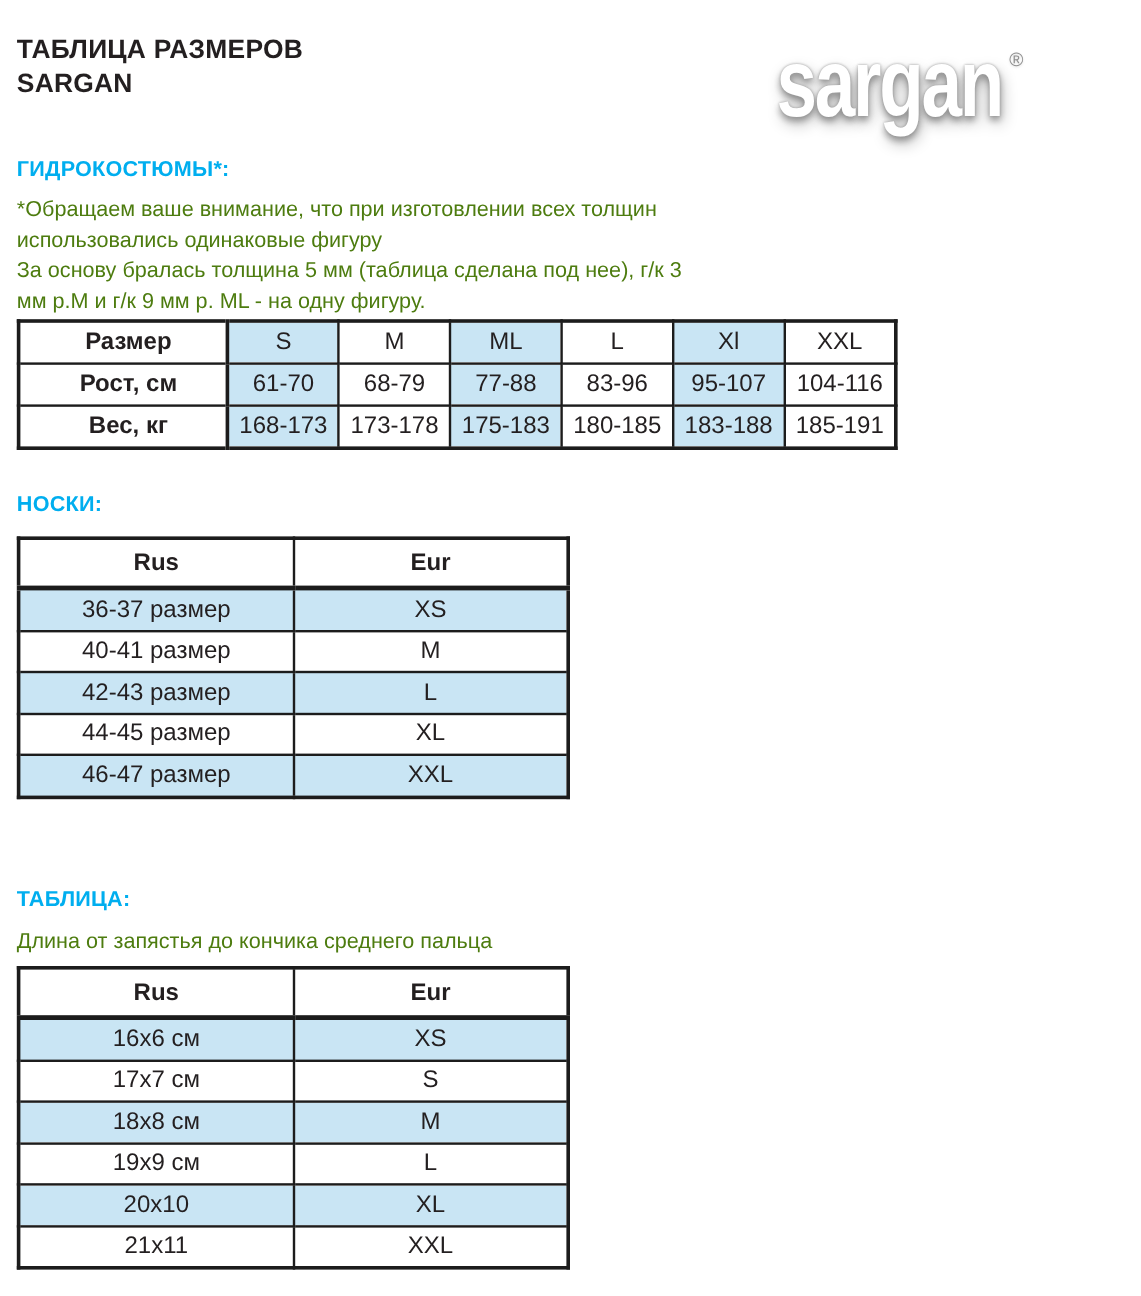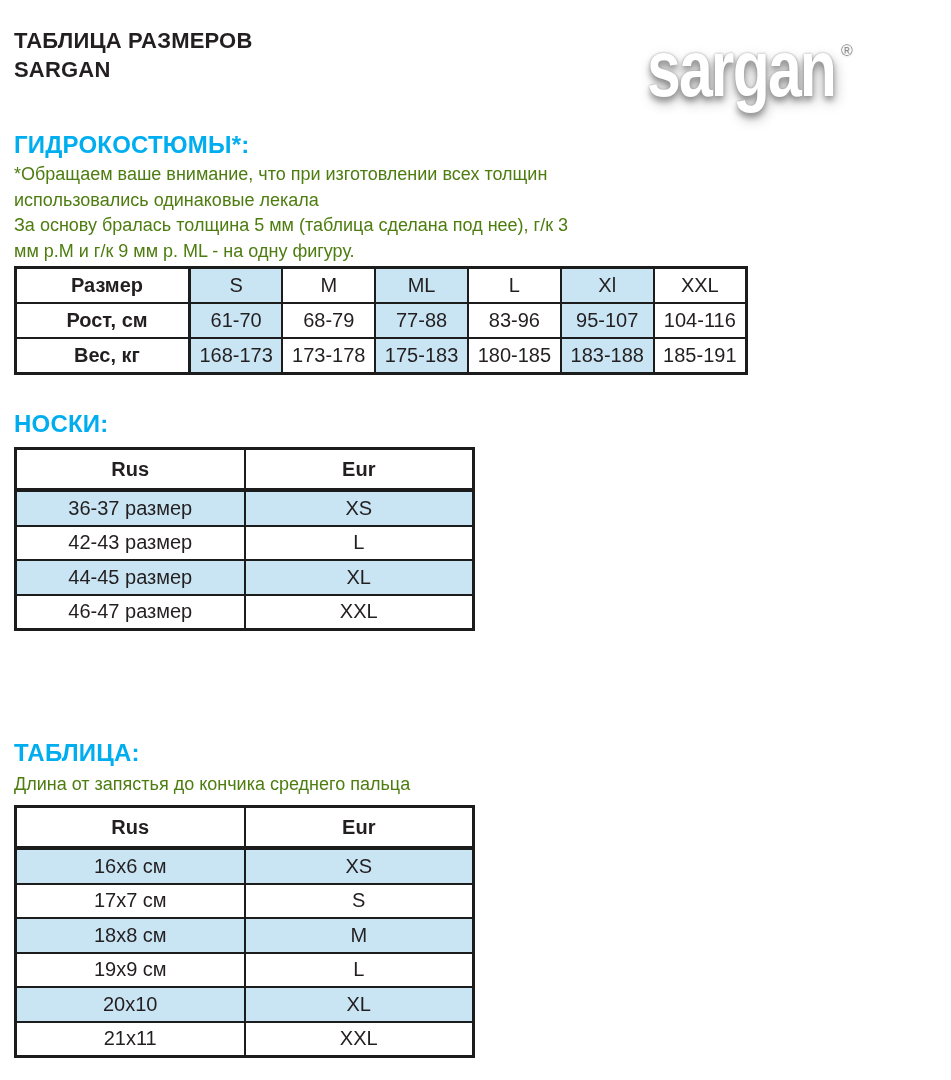--- a/index.html
+++ b/index.html
@@ -13,21 +13,21 @@
   .wordmark{
     position:absolute;left:2px;top:8px;
     font-size:66px;font-weight:bold;letter-spacing:-2px;color:#fff;
     transform:scale(.92,1.22);transform-origin:0 60%;
     text-shadow:0 0 2px #9a9a9a,0 3px 6px rgba(0,0,0,.38),2px 5px 12px rgba(0,0,0,.28);
   }
   .reg{position:absolute;left:196px;top:18px;font-size:16px;color:#8f8f8f;
     text-shadow:0 1px 2px rgba(0,0,0,.15);}
   .star{position:absolute;left:206px;top:12px;width:74px;height:82px;}
   
-  .sec-h{position:absolute;left:14px;font-size:24px;font-weight:bold;letter-spacing:.2px;}
+  .sec-h{position:absolute;left:14px;font-size:18px;font-weight:bold;letter-spacing:.2px;}
   .note{position:absolute;left:14px;font-size:18px;line-height:25.5px;color:#4d7c0f;}
   
   table{border-collapse:collapse;table-layout:fixed;background:#fff;position:absolute;left:14px;}
   td,th{border:2px solid #1c1c1c;text-align:center;vertical-align:middle;
         font-size:20px;padding:0;overflow:hidden;}
   table{border:3px solid #1c1c1c;}
   
   .t-wetsuits{top:266px;width:734px;}
   .t-wetsuits td{height:33px;}
   .t-wetsuits td.lbl{width:162px;text-align:center;padding-left:9px;font-weight:bold;border-right:3px solid #1c1c1c;}
@@ -58,21 +58,21 @@
       <line x1="12" y1="52" x2="84" y2="6" stroke="#ffffff" stroke-width="6"></line>
       <line x1="6" y1="82" x2="66" y2="44" stroke="#ffffff" stroke-width="6"></line>
       <line x1="52" y1="58" x2="92" y2="106" stroke="#ffffff" stroke-width="6"></line>
     </svg>
   </div>
 
   <div class="sec-h" style="top:131px;color:var(--accent)">ГИДРОКОСТЮМЫ*:</div>
 
   <div class="note" style="top:162px">
     <div>*Обращаем ваше внимание, что при изготовлении всех толщин</div>
-    <div>использовались одинаковые лекала</div>
+    <div>использовались одинаковые фигуру</div>
     <div>За основу бралась толщина 5 мм (таблица сделана под нее), г/к 3</div>
     <div>мм р.М и г/к 9 мм р. ML - на одну фигуру.</div>
   </div>
 
   <table class="t-wetsuits">
     <tbody>
         <tr>
       <td class="lbl">Размер</td>
       <td class="hl">S</td>
       <td>M</td>
@@ -108,20 +108,24 @@
     <thead>
       <tr>
         <th>Rus</th>
         <th>Eur</th>
       </tr>
     </thead>
     <tbody>
       <tr>
         <td>36-37 размер</td>
         <td>XS</td>
+      </tr>
+      <tr>
+        <td>40-41 размер</td>
+        <td>M</td>
       </tr>
       <tr>
         <td>42-43 размер</td>
         <td>L</td>
       </tr>
       <tr>
         <td>44-45 размер</td>
         <td>XL</td>
       </tr>
       <tr>

